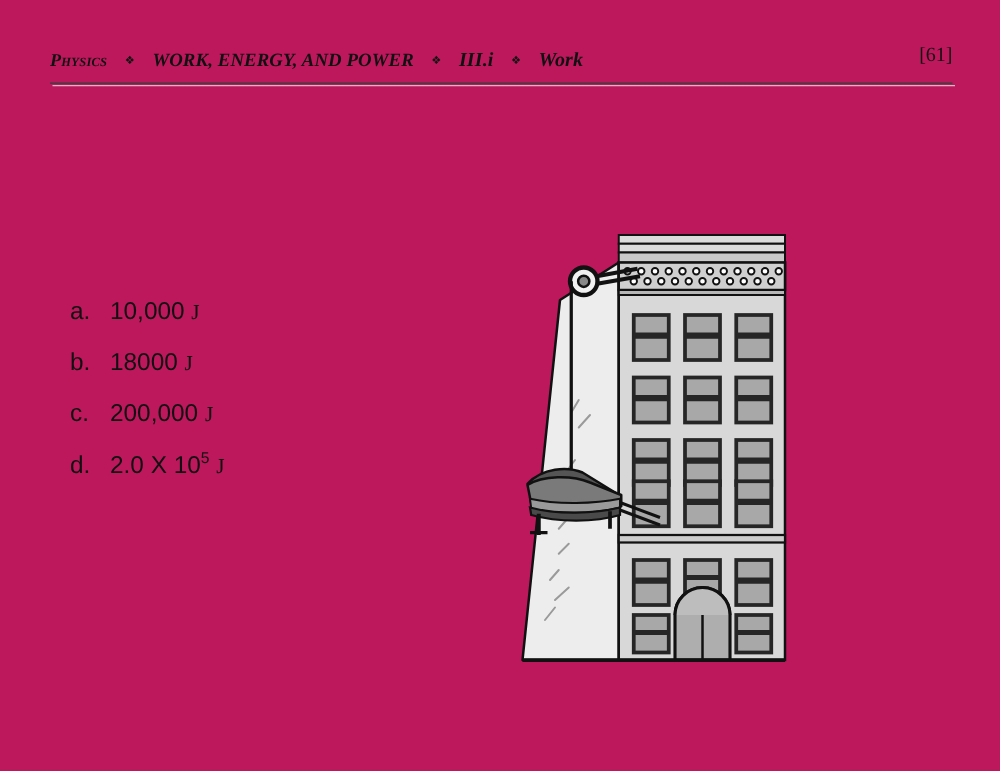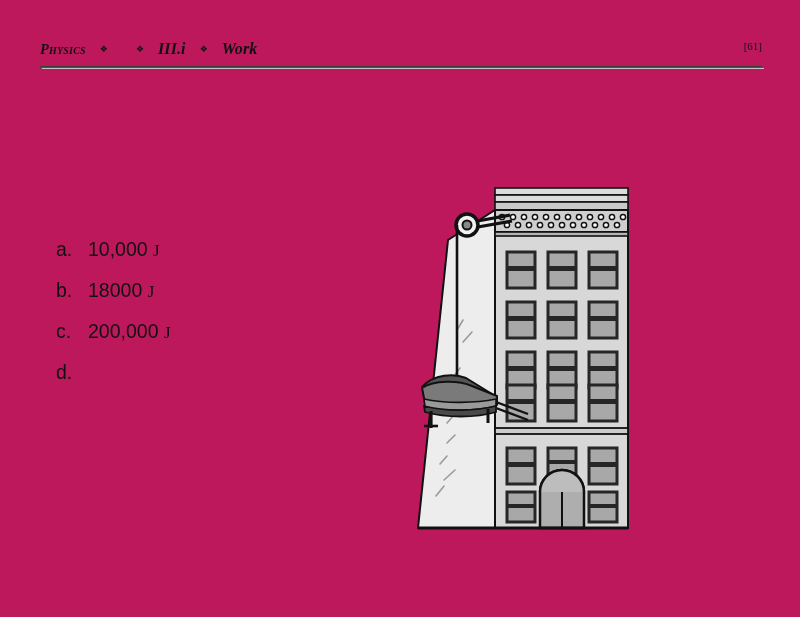--- a/index.html
+++ b/index.html
@@ -62,21 +62,21 @@
     font-family: "Liberation Serif", serif;
     font-style: italic;
     font-weight: 700;
     font-size: 15px;
     color: #111111;
     letter-spacing: .1px;
   }
   .hdr-crumb.small { font-size: 16px; }
   .hdr-page {
     font-family: "Liberation Serif", serif;
-    font-size: 11px;
+    font-size: 16px;
     color: #111111;
     flex: 0 0 auto;
     margin-left: auto;
     position: relative;
     top: -4px;
   }
   #hdr-rule {
     position: absolute;
     left: 40px;
     top: 66px;
@@ -156,20 +156,21 @@
 </head>
 <body>
 
 <div id="slide">
 
   <div id="header">
     <div class="hdr-row">
       <div class="hdr-crumbs">
         <span class="hdr-physics">Physics</span>
         <span class="hdr-sep">❖</span>
+        <span class="hdr-crumb">WORK, ENERGY, AND POWER</span>
         <span class="hdr-sep">❖</span>
         <span class="hdr-crumb small">III.i</span>
         <span class="hdr-sep">❖</span>
         <span class="hdr-crumb small">Work</span>
       </div>
       <span class="hdr-page">[61]</span>
     </div>
   </div>
   <div id="hdr-rule"></div>
   <div id="hdr-rule-shadow"></div>
@@ -183,20 +184,21 @@
     <div class="ans-row">
       <span class="ans-letter">b.</span>
       <span class="ans-text"><span>18000</span><span class="sup"></span> <span class="jot">J</span></span>
     </div>
     <div class="ans-row">
       <span class="ans-letter">c.</span>
       <span class="ans-text"><span>200,000</span><span class="sup"></span> <span class="jot">J</span></span>
     </div>
     <div class="ans-row">
       <span class="ans-letter">d.</span>
+      <span class="ans-text"><span>2.0 X 10</span><span class="sup">5</span> <span class="jot">J</span></span>
     </div>
   </div>
 
   <div id="illustration">
     <svg width="260" height="370" viewBox="0 0 260 370" xmlns="http://www.w3.org/2000/svg">
       <defs>
         <clipPath id="sideClip">
           <polygon points="52,58 95,36 95,345 18,345"></polygon>
         </clipPath>
       </defs>

